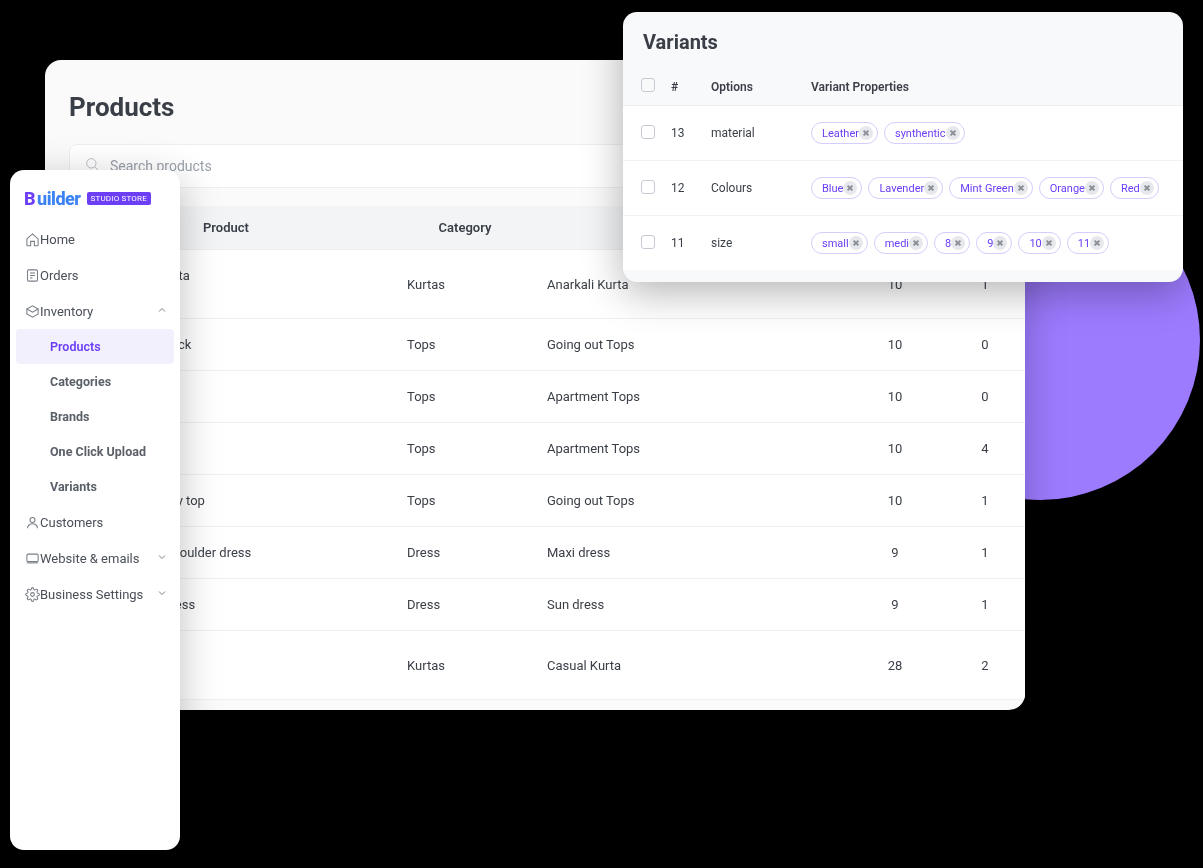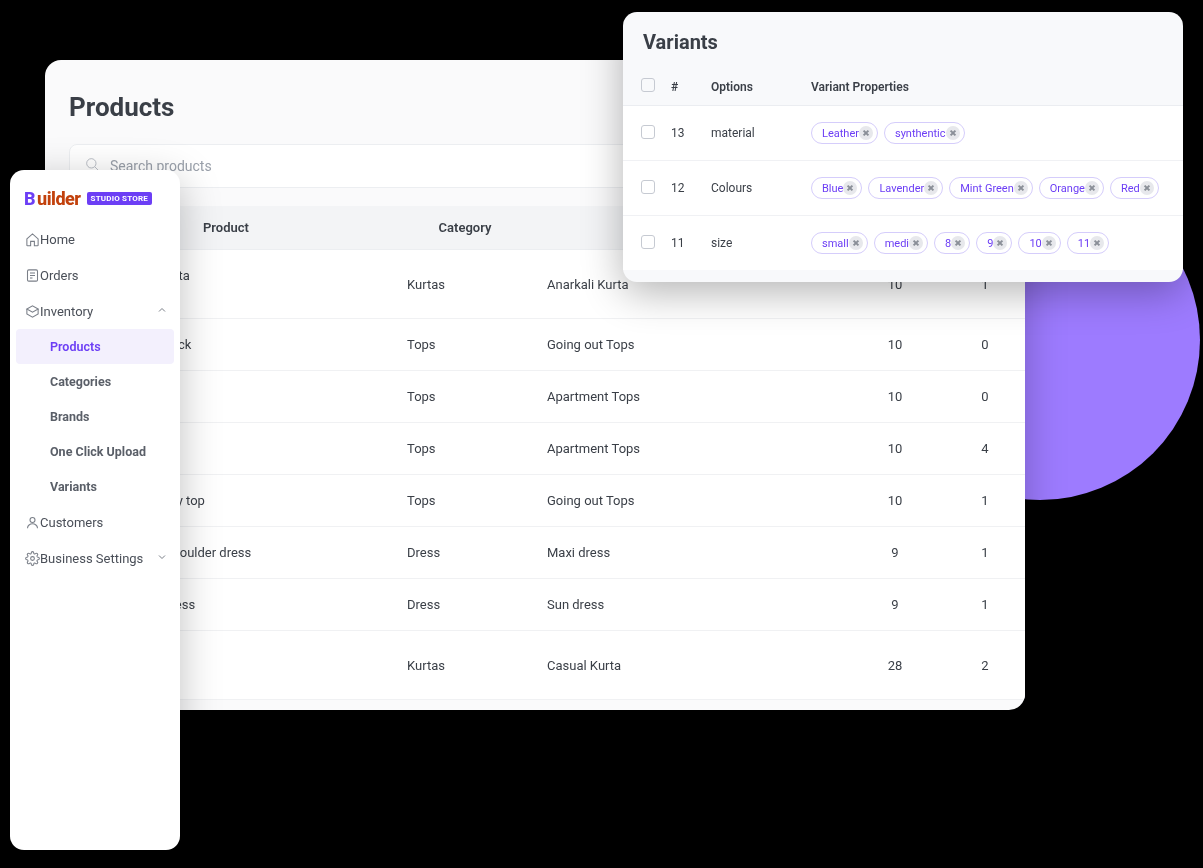--- a/index.html
+++ b/index.html
@@ -86,22 +86,22 @@
     height: 680px;
     background: #fff;
     border-radius: 14px;
     box-shadow: 0 10px 40px rgba(0,0,0,0.25);
     z-index: 3;
     padding: 18px 0 0 0;
     overflow: hidden;
   }
   .brand { padding: 0 14px 12px 14px; display:flex; align-items:center; gap:2px;}
   .brand .b { font-size: 18px; font-weight: 800; color: #6c3ef5; letter-spacing: -0.5px;}
-  .brand .u { color:#c2410c; font-weight:800; font-size:18px; letter-spacing:-0.5px;}
-  .brand .badge { background:#6c3ef5; color:#fff; font-size:8px; font-weight:700; padding:2px 4px; border-radius:2px; margin-left:4px; letter-spacing:0.2px;}
+  .brand .u { color:#3b82f6; font-weight:800; font-size:18px; letter-spacing:-0.5px;}
+  .brand .badge { background:#6c3ef5; color:#fff; font-size:8px; font-weight:400; padding:2px 4px; border-radius:2px; margin-left:4px; letter-spacing:0.2px;}
   .nav { list-style:none; }
   .nav li { display:flex; align-items:center; padding: 10px 14px; font-size: 13px; color:#4a4f58; cursor:pointer; gap:0; position:relative;}
   .nav li.sub { padding-left: 40px; font-size: 12.5px; color:#5a5f68;font-weight:bold;}
   .nav li.active { background:#f3f0fd; color:#6c3ef5; font-weight:600; border-radius:4px; margin:0 6px; padding-left:34px;}
   .nav li .nav-icon { width:16px; height:16px; display:inline-flex; align-items:center; justify-content:center;}
   .nav li .nav-icon svg { width:15px; height:15px; stroke:#7a7f88; fill:none; stroke-width:1.7;}
   .nav li .chev { position:absolute; right:12px; }
   .nav li .chev svg { width:12px; height:12px; stroke:#7a7f88; fill:none; stroke-width:2;}
 
   
@@ -300,20 +300,32 @@
           <svg viewBox="0 0 24 24">
             <circle cx="12" cy="8" r="4"></circle>
             <path d="M4 21c0-4 4-7 8-7s8 3 8 7"></path>
           </svg>
         </span>
         <span>Customers</span>
       </li>
       <li>
         <span class="nav-icon">
           <svg viewBox="0 0 24 24">
+            <rect x="3" y="5" width="18" height="12" rx="2"></rect>
+            <line x1="3" y1="19" x2="21" y2="19"></line>
+          </svg>
+        </span>
+        <span>Website &amp; emails</span>
+        <span class="chev"><svg viewBox="0 0 24 24">
+            <polyline points="6 9 12 15 18 9"></polyline>
+          </svg></span>
+      </li>
+      <li>
+        <span class="nav-icon">
+          <svg viewBox="0 0 24 24">
             <circle cx="12" cy="12" r="3"></circle>
             <path d="M19.4 15a1.7 1.7 0 0 0 .34 1.87l.06.06a2 2 0 1 1-2.83 2.83l-.06-.06a1.7 1.7 0 0 0-1.87-.34 1.7 1.7 0 0 0-1 1.56V21a2 2 0 1 1-4 0v-.09a1.7 1.7 0 0 0-1-1.56 1.7 1.7 0 0 0-1.87.34l-.06.06a2 2 0 1 1-2.83-2.83l.06-.06a1.7 1.7 0 0 0 .34-1.87 1.7 1.7 0 0 0-1.56-1H3a2 2 0 1 1 0-4h.09a1.7 1.7 0 0 0 1.56-1 1.7 1.7 0 0 0-.34-1.87l-.06-.06a2 2 0 1 1 2.83-2.83l.06.06a1.7 1.7 0 0 0 1.87.34H9a1.7 1.7 0 0 0 1-1.56V3a2 2 0 1 1 4 0v.09a1.7 1.7 0 0 0 1 1.56 1.7 1.7 0 0 0 1.87-.34l.06-.06a2 2 0 1 1 2.83 2.83l-.06.06a1.7 1.7 0 0 0-.34 1.87V9a1.7 1.7 0 0 0 1.56 1H21a2 2 0 1 1 0 4h-.09a1.7 1.7 0 0 0-1.56 1z"></path>
           </svg>
         </span>
         <span>Business Settings</span>
         <span class="chev"><svg viewBox="0 0 24 24">
             <polyline points="6 9 12 15 18 9"></polyline>
           </svg></span>
       </li>
     </ul>

